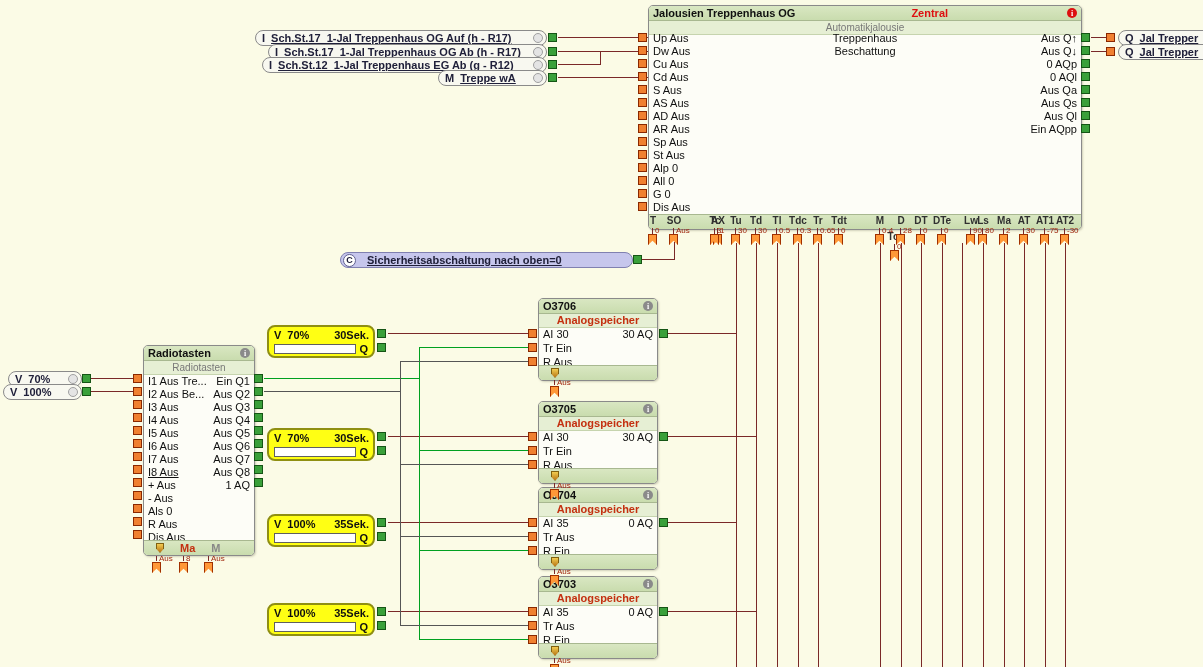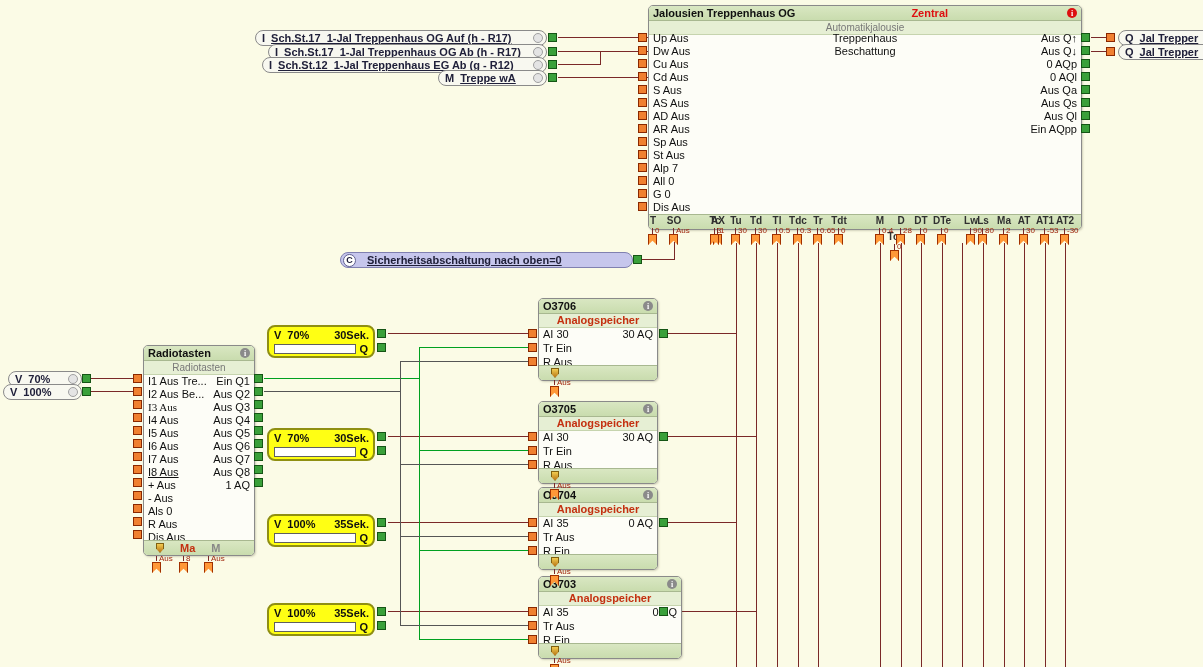--- a/index.html
+++ b/index.html
@@ -171,21 +171,21 @@
     <div class="rowl" style="top:26px;">Up Aus</div>
     <div class="rowl" style="top:39px;">Dw Aus</div>
     <div class="rowl" style="top:52px;">Cu Aus</div>
     <div class="rowl" style="top:65px;">Cd Aus</div>
     <div class="rowl" style="top:78px;">S Aus</div>
     <div class="rowl" style="top:91px;">AS Aus</div>
     <div class="rowl" style="top:104px;">AD Aus</div>
     <div class="rowl" style="top:117px;">AR Aus</div>
     <div class="rowl" style="top:130px;">Sp Aus</div>
     <div class="rowl" style="top:143px;">St Aus</div>
-    <div class="rowl" style="top:156px;">Alp 7</div>
+    <div class="rowl" style="top:156px;">Alp 0</div>
     <div class="rowl" style="top:169px;">All 0</div>
     <div class="rowl" style="top:182px;">G 0</div>
     <div class="rowl" style="top:195px;">Dis Aus</div>
     <div class="rowr" style="top:26px;">Aus Q↑</div>
     <div class="rowr" style="top:39px;">Aus Q↓</div>
     <div class="rowr" style="top:52px;">0 AQp</div>
     <div class="rowr" style="top:65px;">0 AQl</div>
     <div class="rowr" style="top:78px;">Aus Qa</div>
     <div class="rowr" style="top:91px;">Aus Qs</div>
     <div class="rowr" style="top:104px;">Aus Ql</div>
@@ -327,41 +327,41 @@
     </div>
   <div class="bpin" style="left:1013px;">
       <div class="bpl">AT</div>
       <div class="bstub"></div>
       <div class="bpv">30</div>
       <span class="flag bflag"></span>
     </div>
   <div class="bpin" style="left:1034px;">
       <div class="bpl">AT1</div>
       <div class="bstub"></div>
-      <div class="bpv">-53</div>
+      <div class="bpv">-75</div>
       <span class="flag bflag"></span>
     </div>
   <div class="bpin" style="left:1054px;">
       <div class="bpl">AT2</div>
       <div class="bstub"></div>
       <div class="bpv">-30</div>
       <span class="flag bflag"></span>
     </div>
 
   <div class="block" style="left:143px;top:345px;width:110px;height:209px;">
     <div class="titlebar">
       <span>Radiotasten</span>
       <span class="info">i</span>
     </div>
     <div class="subbar">Radiotasten</div>
     <div class="rowl" style="top:29px;">I1 Aus Tre...</div>
       <div class="rowr" style="top:29px;text-align:right;">Ein Q1</div>
     <div class="rowl" style="top:42px;text-align:right;">I2 Aus Be...</div>
       <div class="rowr" style="top:42px;">Aus Q2</div>
-    <div class="rowl" style="top:55px;font-family:Liberation Serif, serif;">I3 Aus</div>
+    <div class="rowl" style="top:55px;">I3 Aus</div>
       <div class="rowr" style="top:55px;">Aus Q3</div>
     <div class="rowl" style="top:68px;">I4 Aus</div>
       <div class="rowr" style="top:68px;">Aus Q4</div>
     <div class="rowl" style="top:81px;">I5 Aus</div>
       <div class="rowr" style="top:81px;">Aus Q5</div>
     <div class="rowl" style="top:94px;">I6 Aus</div>
       <div class="rowr" style="top:94px;">Aus Q6</div>
     <div class="rowl" style="top:107px;">I7 Aus</div>
       <div class="rowr" style="top:107px;">Aus Q7</div>
     <div class="rowl" style="top:120px;text-decoration:underline;">I8 Aus</div>
@@ -527,21 +527,21 @@
   <span class="pin in" style="left:528px;top:518px;"></span>
   <span class="pin in" style="left:528px;top:532px;"></span>
   <span class="pin in" style="left:528px;top:546px;"></span>
   <span class="pin out" style="left:659px;top:518px;"></span>
   <div class="fflag" style="left:544px;top:569px;">
       <div class="bstub"></div>
       <div class="bpv">Aus</div>
       <span class="flag"></span>
     </div>
 
-  <div class="block ablock" style="left:538px;top:576px;width:118px;height:81px;padding-left:24px;">
+  <div class="block ablock" style="left:538px;top:576px;width:118px;height:81px;">
     <div class="titlebar">
         <span>O3703</span>
         <span class="info">i</span>
       </div>
     <div class="subbar">Analogspeicher</div>
     <div class="rowl" style="top:29px;">AI 35</div>
       <div class="rowr" style="top:29px;">0 AQ</div>
     <div class="rowl" style="top:43px;">Tr Aus</div>
     <div class="rowl" style="top:57px;">R Ein</div>
     <div class="botbar"></div>

